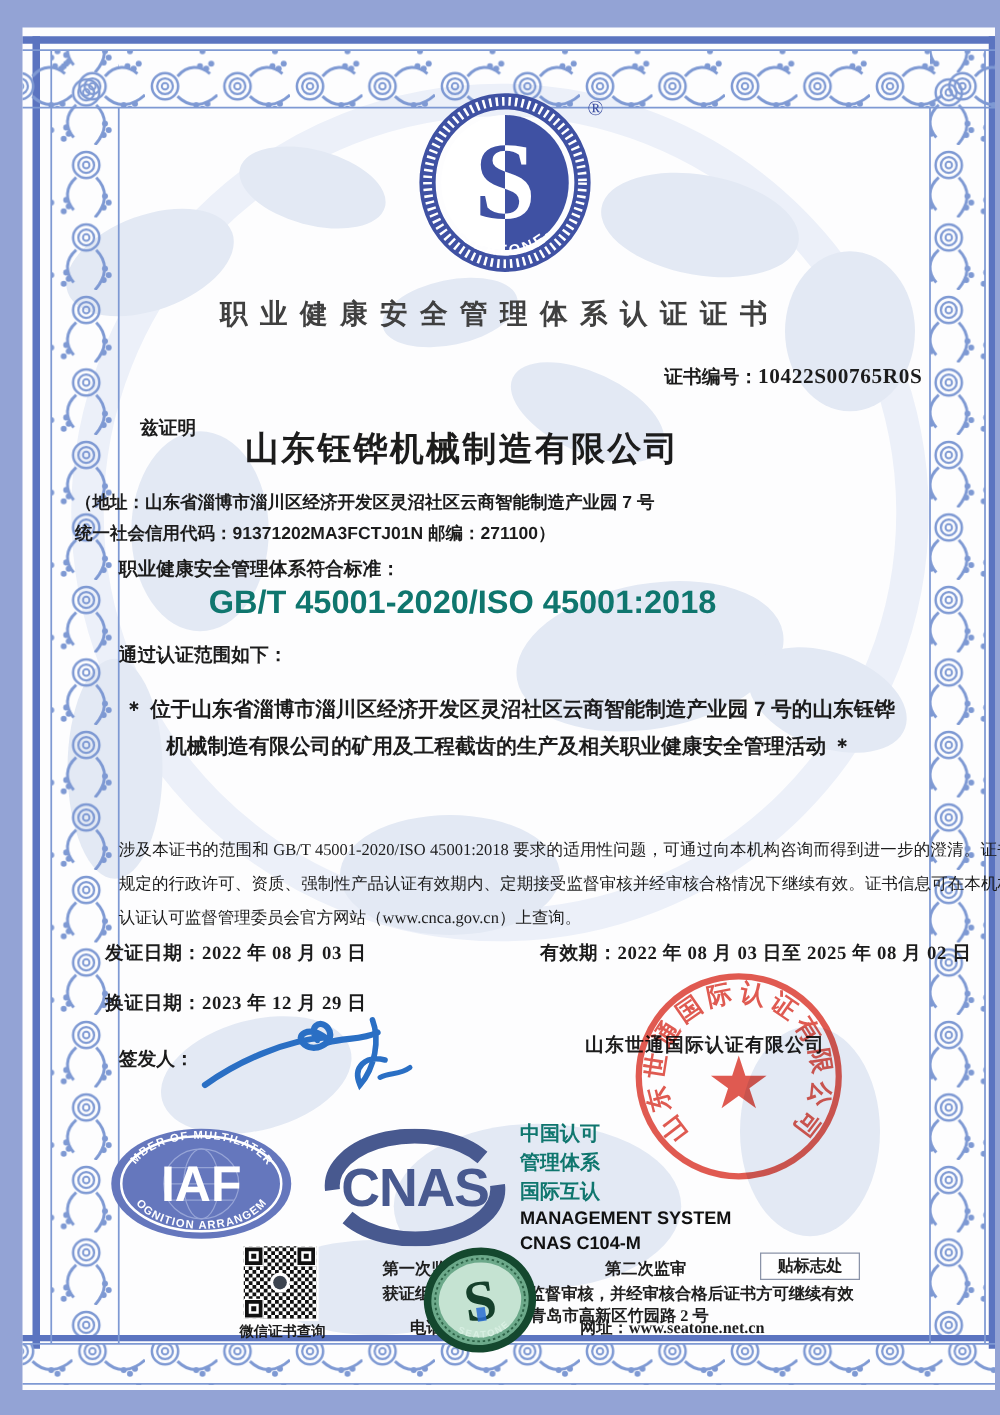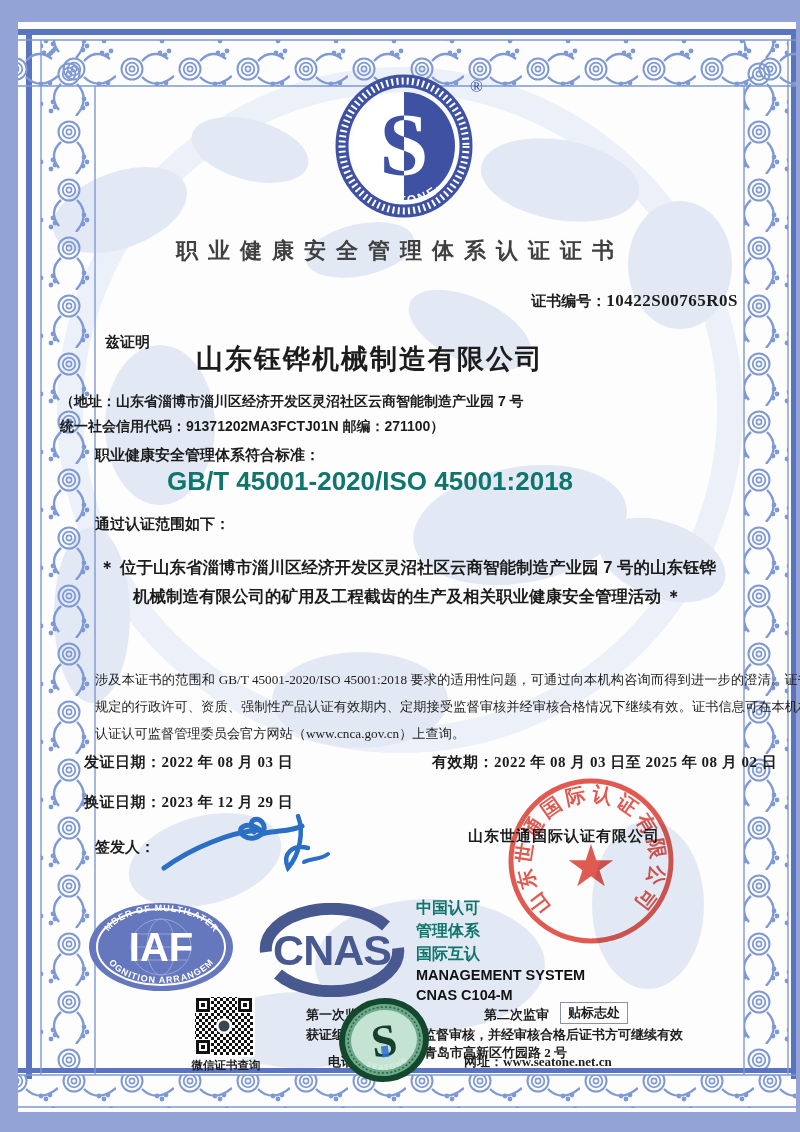--- a/index.html
+++ b/index.html
@@ -11,21 +11,21 @@
   .certno{right:62px;top:291px;font-size:15px;font-weight:700;}
   .certno b{font-size:17px;letter-spacing:.5px;}
   .label{font-size:15px;font-weight:600;}
   .company{left:0;right:60px;top:341px;text-align:center;font-size:27px;font-weight:700;font-family:"Liberation Sans","DejaVu Sans",sans-serif;letter-spacing:2px;}
   .addr{left:60px;right:60px;text-align:left;font-size:14px;font-weight:700;font-family:"Liberation Sans","DejaVu Sans",sans-serif;}
   .standard{left:0;right:60px;top:466px;text-align:center;font-size:26px;font-weight:600;font-family:"Liberation Sans","DejaVu Sans",sans-serif;color:#0f766e;}
   .scope{left:70px;right:55px;text-align:center;font-size:16.5px;font-weight:700;font-family:"Liberation Sans","DejaVu Sans",sans-serif;}
   .legal{left:95px;width:756px;top:666px;font-size:13.2px;font-weight:500;line-height:2.05;text-align:justify;}
   .daterow{font-size:15px;font-weight:600;letter-spacing:.5px;}
   .footnote{font-size:13px;font-weight:600;color:#1e1e1e;}
-  .stickerbox{border:1px solid #8a93a8;padding:1px 7px;background:rgba(255,255,255,.6);}
+  .stickerbox{border:1px solid #8a93a8;padding:1px 13px;background:rgba(255,255,255,.6);margin-left:48px;}
   .accblock{left:416px;top:896px;line-height:23px;}
   .acc-cn{font-size:16px;font-weight:700;font-family:"Liberation Sans","DejaVu Sans",sans-serif;color:#0f766e;}
   .acc-en{font-size:14.5px;font-weight:700;font-family:"Liberation Sans","DejaVu Sans",sans-serif;line-height:20px;color:#111;}
   .qrcap{left:183px;top:1058px;width:86px;text-align:center;font-size:11.5px;font-weight:600;}
   .stamp{mix-blend-mode:multiply;opacity:.9;}
 </style>
 </head>
 <body>
 
 <div id="page">
@@ -135,21 +135,21 @@
     </text>
     <text x="138" y="22" font-size="17" fill="#3f51a3" font-family="Liberation Serif, DejaVu Serif, serif">®</text>
   </svg>
 
   <div class="abs title">职业健康安全管理体系认证证书</div>
 
   <div class="abs certno">
     <span>证书编号：</span><b>10422S00765R0S</b>
   </div>
 
-  <div class="abs label" style="left:105px;top:333px">兹证明</div>
+  <div class="abs label" style="left:112px;top:333px">兹证明</div>
   <div class="abs company">山东钰铧机械制造有限公司</div>
   <div class="abs addr" style="top:393px">（地址：山东省淄博市淄川区经济开发区灵沼社区云商智能制造产业园 7 号</div>
   <div class="abs addr" style="top:418px">统一社会信用代码：91371202MA3FCTJ01N  邮编：271100）</div>
 
   <div class="abs label" style="left:95px;top:446px">职业健康安全管理体系符合标准：</div>
   <div class="abs standard">GB/T 45001-2020/ISO 45001:2018</div>
 
   <div class="abs label" style="left:95px;top:515px">通过认证范围如下：</div>
   <div class="abs scope" style="top:557px">＊ 位于山东省淄博市淄川区经济开发区灵沼社区云商智能制造产业园 7 号的山东钰铧</div>
   <div class="abs scope" style="top:586px">机械制造有限公司的矿用及工程截齿的生产及相关职业健康安全管理活动 ＊</div>

